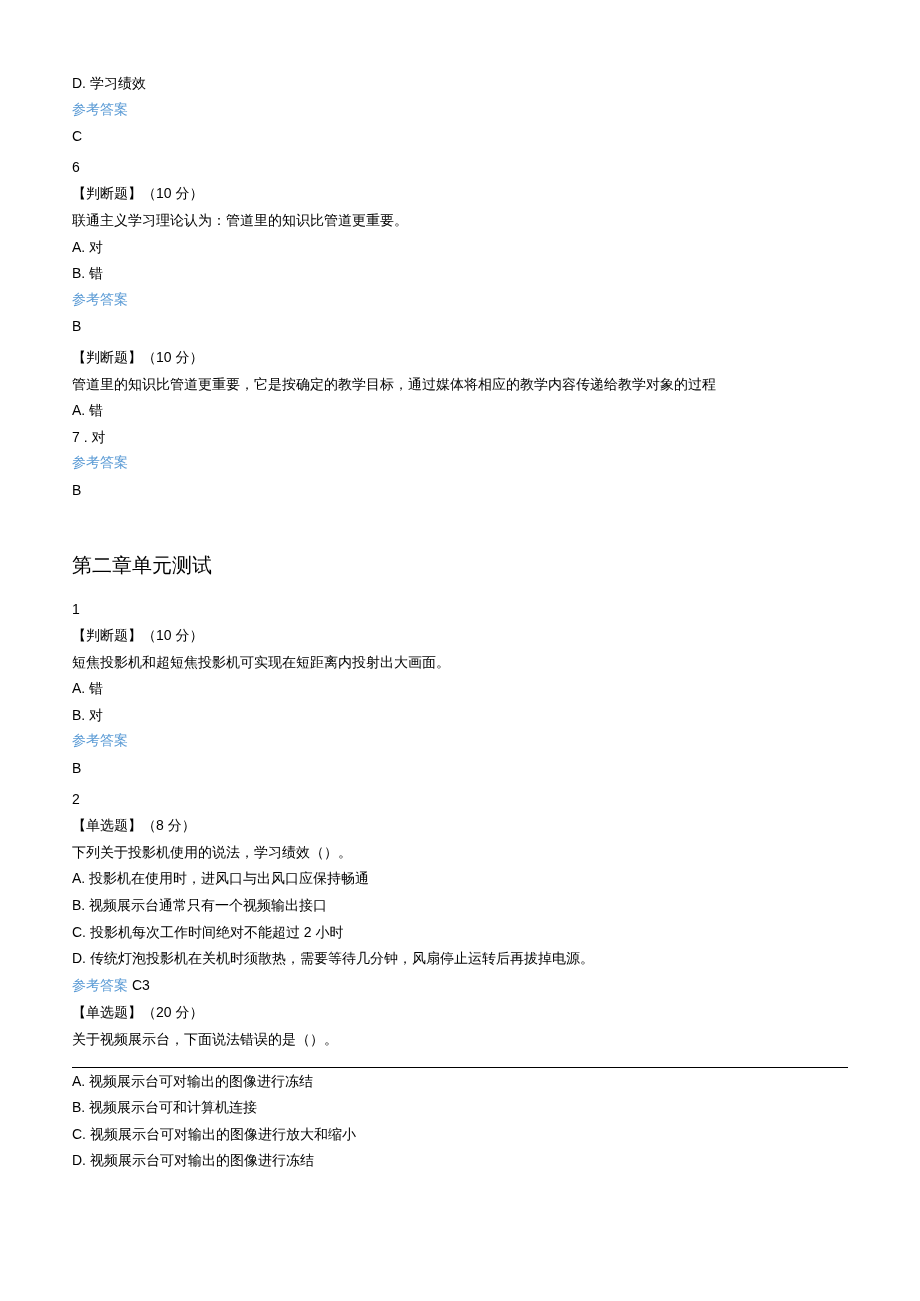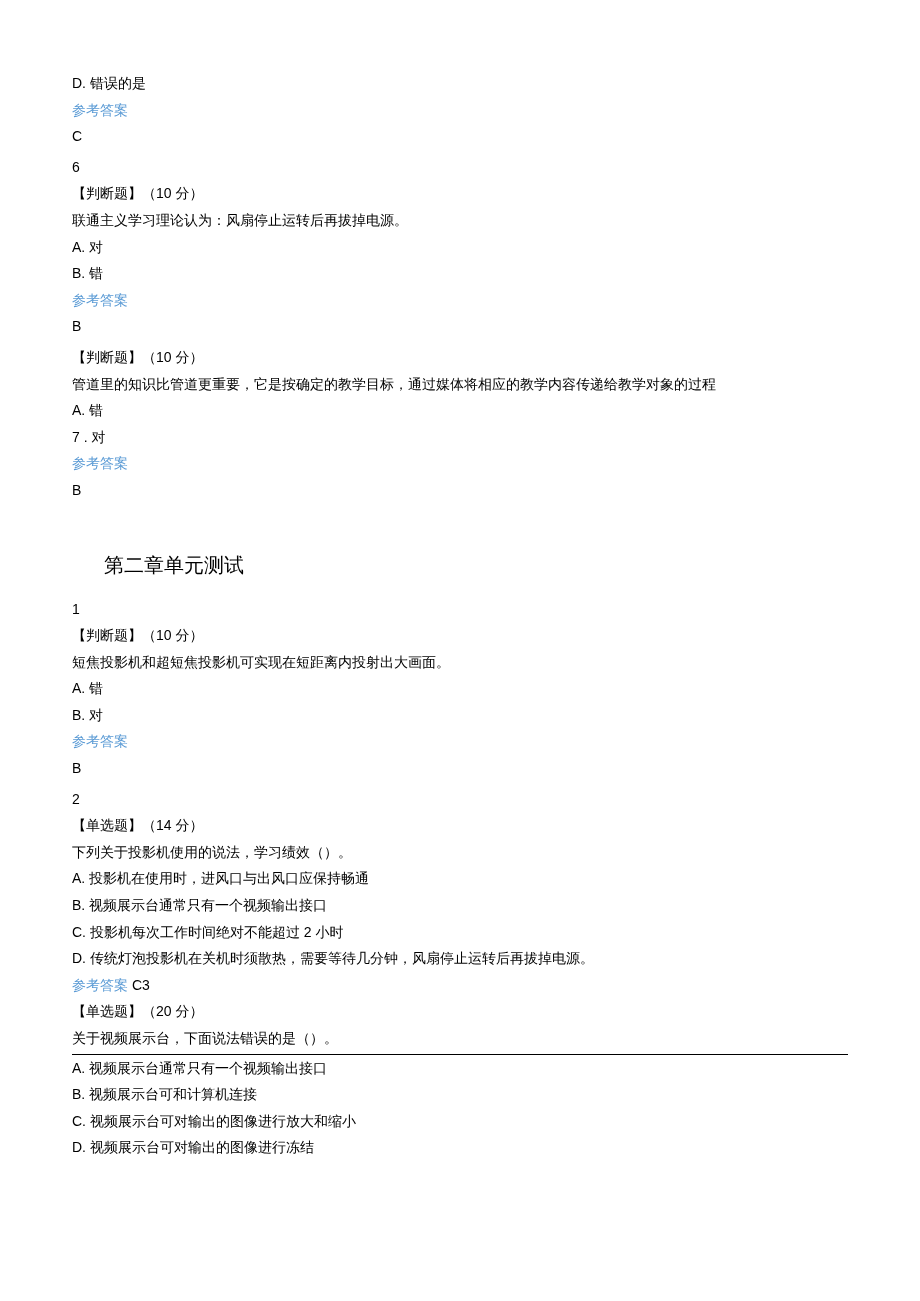--- a/index.html
+++ b/index.html
@@ -9,52 +9,52 @@
     background: #fff;
     margin: 0;
     padding: 70px 72px 60px 72px;
     width: 920px;
     box-sizing: border-box;
     line-height: 1.9;
   }
   .answer-label {
     color: #5b9bd5;
     font-size: 14px;
+    font-family: Liberation Serif, serif;
   }
   .chapter {
     font-size: 20px;
     margin-top: 42px;
     margin-bottom: 12px;
-    margin-left: 32px;
   }
   .qnum {
     margin-top: 4px;
     margin-bottom: 0;
   }
   .ans-text {
     margin-top: 0;
     margin-bottom: 4px;
   }
   .underline-row {
     border-bottom: 1px solid #000;
     display: inline-block;
     width: 100%;
-    padding-bottom: 2px;
+    padding-bottom: 14px;
   }
 </style>
 </head>
 <body>
 
-<div>D. 错误的是</div>
+<div>D. 学习绩效</div>
 <div class="answer-label">参考答案</div>
 <div class="ans-text">C</div>
 
 <div class="qnum">6</div>
 <div>【判断题】（10 分）</div>
-<div>联通主义学习理论认为：风扇停止运转后再拔掉电源。</div>
+<div>联通主义学习理论认为：管道里的知识比管道更重要。</div>
 <div>A. 对</div>
 <div>B. 错</div>
 <div class="answer-label">参考答案</div>
 <div class="ans-text">B</div>
 
 <div>【判断题】（10 分）</div>
 <div>管道里的知识比管道更重要，它是按确定的教学目标，通过媒体将相应的教学内容传递给教学对象的过程</div>
 <div>A. 错</div>
 <div>7   . 对</div>
 <div class="answer-label">参考答案</div>
@@ -64,30 +64,30 @@
 
 <div class="qnum">1</div>
 <div>【判断题】（10 分）</div>
 <div>短焦投影机和超短焦投影机可实现在短距离内投射出大画面。</div>
 <div>A. 错</div>
 <div>B. 对</div>
 <div class="answer-label">参考答案</div>
 <div class="ans-text">B</div>
 
 <div class="qnum">2</div>
-<div>【单选题】（14 分）</div>
+<div>【单选题】（8 分）</div>
 <div>下列关于投影机使用的说法，学习绩效（）。</div>
 <div>A. 投影机在使用时，进风口与出风口应保持畅通</div>
 <div>B. 视频展示台通常只有一个视频输出接口</div>
 <div>C. 投影机每次工作时间绝对不能超过 2 小时</div>
 <div>D. 传统灯泡投影机在关机时须散热，需要等待几分钟，风扇停止运转后再拔掉电源。</div>
 <div>
   <span class="answer-label">参考答案</span><span> C3</span>
 </div>
 
 <div>【单选题】（20 分）</div>
 <div>
   <span class="underline-row">关于视频展示台，下面说法错误的是（）。</span>
 </div>
-<div>A. 视频展示台通常只有一个视频输出接口</div>
+<div>A. 视频展示台可对输出的图像进行冻结</div>
 <div>B. 视频展示台可和计算机连接</div>
 <div>C. 视频展示台可对输出的图像进行放大和缩小</div>
 <div>D. 视频展示台可对输出的图像进行冻结</div>
 
 </body></html>

